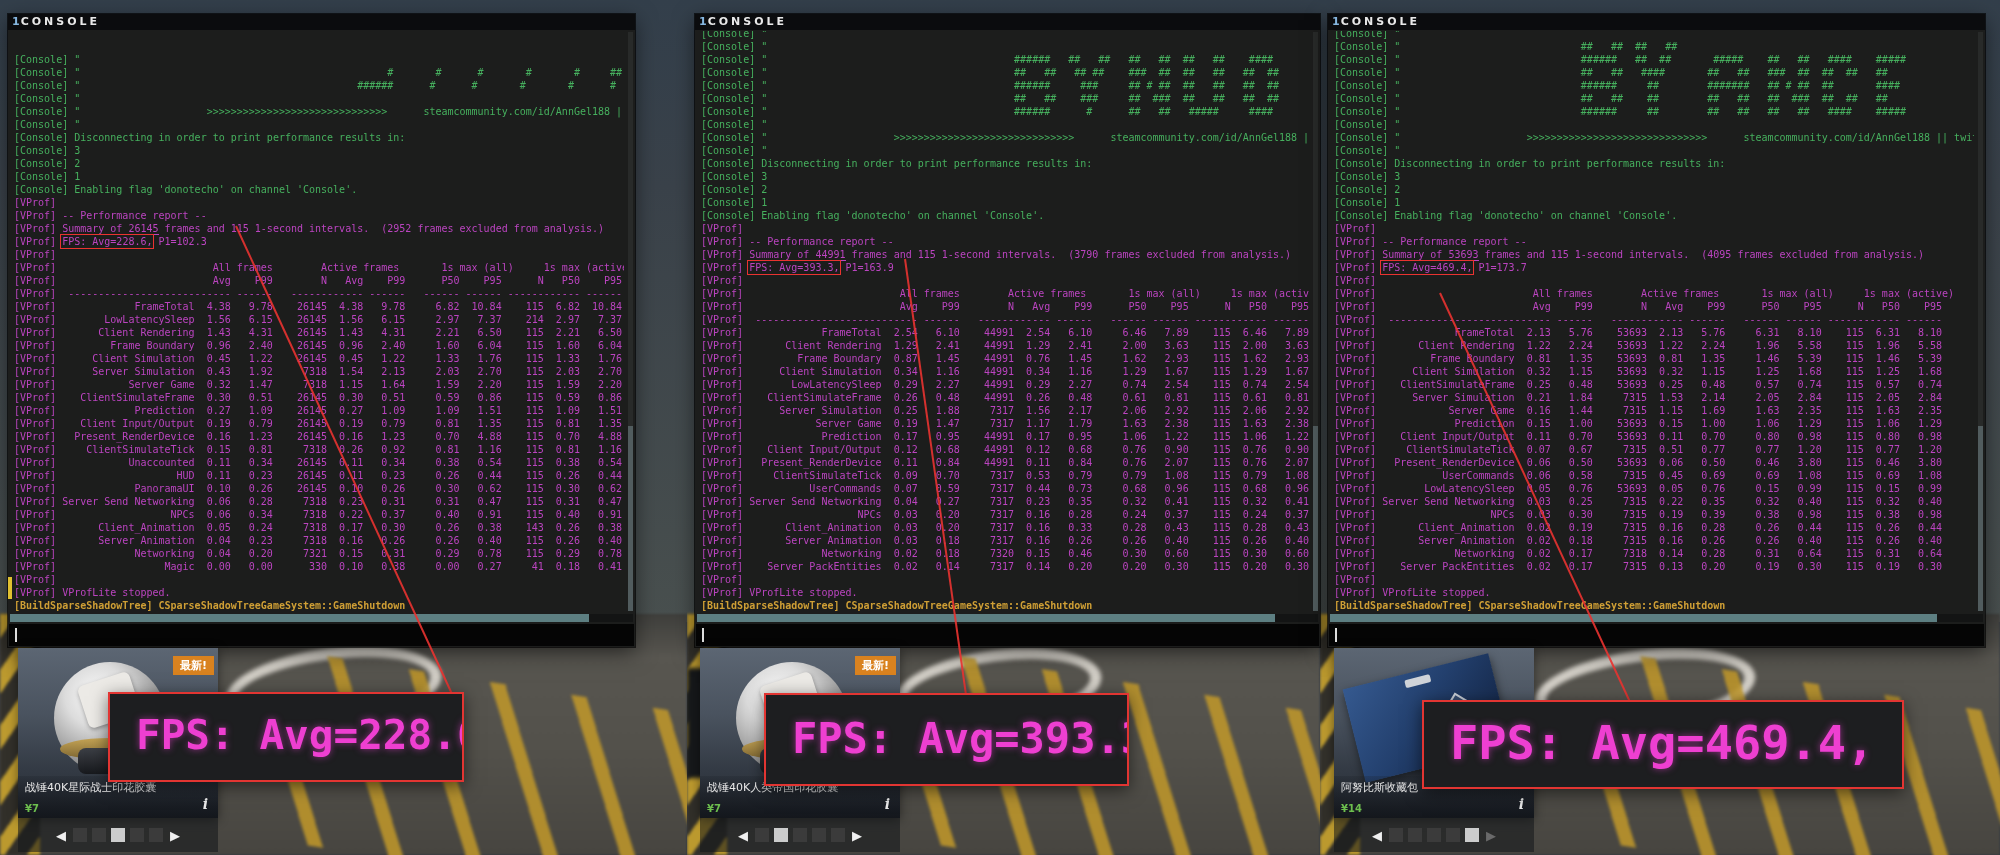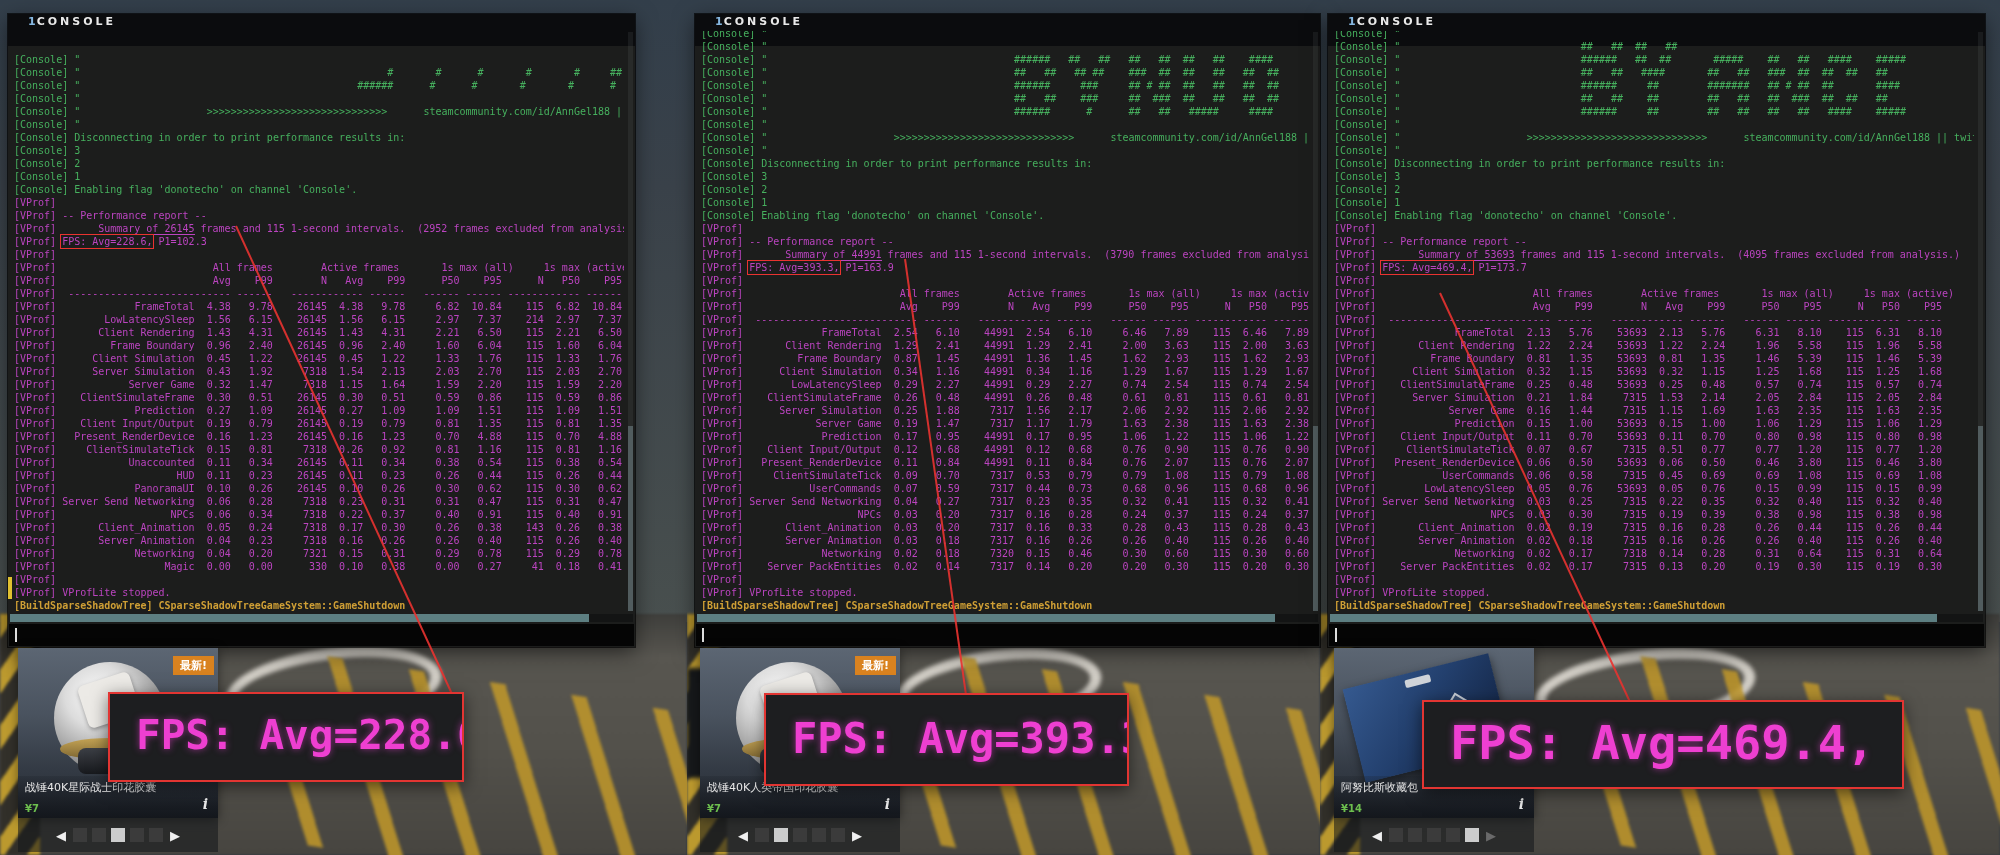--- a/index.html
+++ b/index.html
@@ -17,32 +17,32 @@
   .shot .oval{position:absolute;border:11px solid #dcd8d0;border-radius:50%;
               transform:rotate(-7deg);filter:blur(2px);opacity:.92;}
   .shot .ylines{position:absolute;right:-30px;bottom:-20px;width:430px;height:190px;
                 transform:rotate(9deg);filter:blur(1.5px);opacity:.85;
                 background:repeating-linear-gradient(64deg,transparent 0 30px,#c2992a 30px 44px,transparent 44px 74px);}
   .shot .boot{position:absolute;left:0;top:668px;width:46px;height:110px;border-radius:0 40% 45% 0;
               background:#16181a;filter:blur(2px);}
   
   .console{position:absolute;top:14px;height:633px;background:#1c1d1c;
            box-shadow:0 0 0 1px rgba(0,0,0,.65),0 6px 20px rgba(0,0,0,.5);}
-  .c-title{position:absolute;left:0;right:0;top:0;height:32px;background:#0b0c0e;
+  .c-title{position:absolute;left:0;right:0;top:0;height:16px;background:#0b0c0e;
            color:#e9e9e9;font-weight:bold;font-size:11px;line-height:16px;
-           letter-spacing:3px;padding-left:20px;}
+           letter-spacing:3px;padding-left:4px;}
   .c-title .badge{color:#86b7e0;letter-spacing:0;margin-right:1px;}
   .c-body{position:absolute;left:6px;right:11px;top:17px;bottom:34px;overflow:hidden;}
   .c-stack{position:absolute;left:0;right:-200px;bottom:1px;}
   .ln{white-space:pre;font-family:"DejaVu Sans Mono",monospace;font-size:10px;
       line-height:13px;height:13px;}
   .ln.g{color:#46b05e;}
   .ln.v{color:#bb44c0;}
   .ln.y{color:#cf9f35;font-weight:bold;}
-  .ln .u{border-bottom:1px solid #bb44c0;margin-left:36px;}
+  .ln .u{border-bottom:1px solid #bb44c0;}
   .ln .rbox{outline:1px solid #e93330;outline-offset:1px;}
   .c-vscroll{position:absolute;right:2px;top:18px;bottom:36px;width:5px;
              background:rgba(130,140,140,.12);}
   .c-vscroll::after{content:"";position:absolute;left:0;right:0;bottom:0;height:32%;
              background:#515c5e;}
   .c-hscroll{position:absolute;left:2px;right:2px;bottom:25px;height:8px;background:#131414;}
   .c-hscroll .handle{position:absolute;left:0;top:0;bottom:0;width:93%;background:#5d7f82;}
   .c-input{position:absolute;left:1px;right:1px;bottom:1px;height:22px;background:#050505;}
   .c-input::after{content:"";position:absolute;left:6px;top:4px;width:2px;height:14px;background:#dddddd;}
   .c-marker{position:absolute;left:0;width:4px;height:22px;background:#e0c030;}
@@ -194,21 +194,21 @@
           <div class="ln v">[VProf]</div>
           <div class="ln v">[VProf] -- Performance report --</div>
           <div class="ln v">[VProf] <span class="u">Summary of 44991</span> frames and 115 1-second intervals.  (3790 frames excluded from analysis.)</div>
           <div class="ln v">[VProf] <span class="rbox">FPS: Avg=393.3,</span> P1=163.9</div>
           <div class="ln v">[VProf]</div>
           <div class="ln v">[VProf]                          All frames        Active frames       1s max (all)     1s max (active)</div>
           <div class="ln v">[VProf]                          Avg    P99        N   Avg    P99      P50    P95      N   P50    P95</div>
           <div class="ln v">[VProf]  --------------------------- ------   ------------ ------   ------ ------ ------------ ------</div>
           <div class="ln v">[VProf]             FrameTotal  2.54   6.10    44991  2.54   6.10     6.46   7.89    115  6.46   7.89</div>
           <div class="ln v">[VProf]       Client Rendering  1.29   2.41    44991  1.29   2.41     2.00   3.63    115  2.00   3.63</div>
-          <div class="ln v">[VProf]         Frame Boundary  0.87   1.45    44991  1.36   1.45     1.62   2.93    115  1.62   2.93</div>
+          <div class="ln v">[VProf]         Frame Boundary  0.87   1.45    44991  0.76   1.45     1.62   2.93    115  1.62   2.93</div>
           <div class="ln v">[VProf]      Client Simulation  0.34   1.16    44991  0.34   1.16     1.29   1.67    115  1.29   1.67</div>
           <div class="ln v">[VProf]        LowLatencySleep  0.29   2.27    44991  0.29   2.27     0.74   2.54    115  0.74   2.54</div>
           <div class="ln v">[VProf]    ClientSimulateFrame  0.26   0.48    44991  0.26   0.48     0.61   0.81    115  0.61   0.81</div>
           <div class="ln v">[VProf]      Server Simulation  0.25   1.88     7317  1.56   2.17     2.06   2.92    115  2.06   2.92</div>
           <div class="ln v">[VProf]            Server Game  0.19   1.47     7317  1.17   1.79     1.63   2.38    115  1.63   2.38</div>
           <div class="ln v">[VProf]             Prediction  0.17   0.95    44991  0.17   0.95     1.06   1.22    115  1.06   1.22</div>
           <div class="ln v">[VProf]    Client Input/Output  0.12   0.68    44991  0.12   0.68     0.76   0.90    115  0.76   0.90</div>
           <div class="ln v">[VProf]   Present_RenderDevice  0.11   0.84    44991  0.11   0.84     0.76   2.07    115  0.76   2.07</div>
           <div class="ln v">[VProf]     ClientSimulateTick  0.09   0.70     7317  0.53   0.79     0.79   1.08    115  0.79   1.08</div>
           <div class="ln v">[VProf]           UserCommands  0.07   0.59     7317  0.44   0.73     0.68   0.96    115  0.68   0.96</div>

